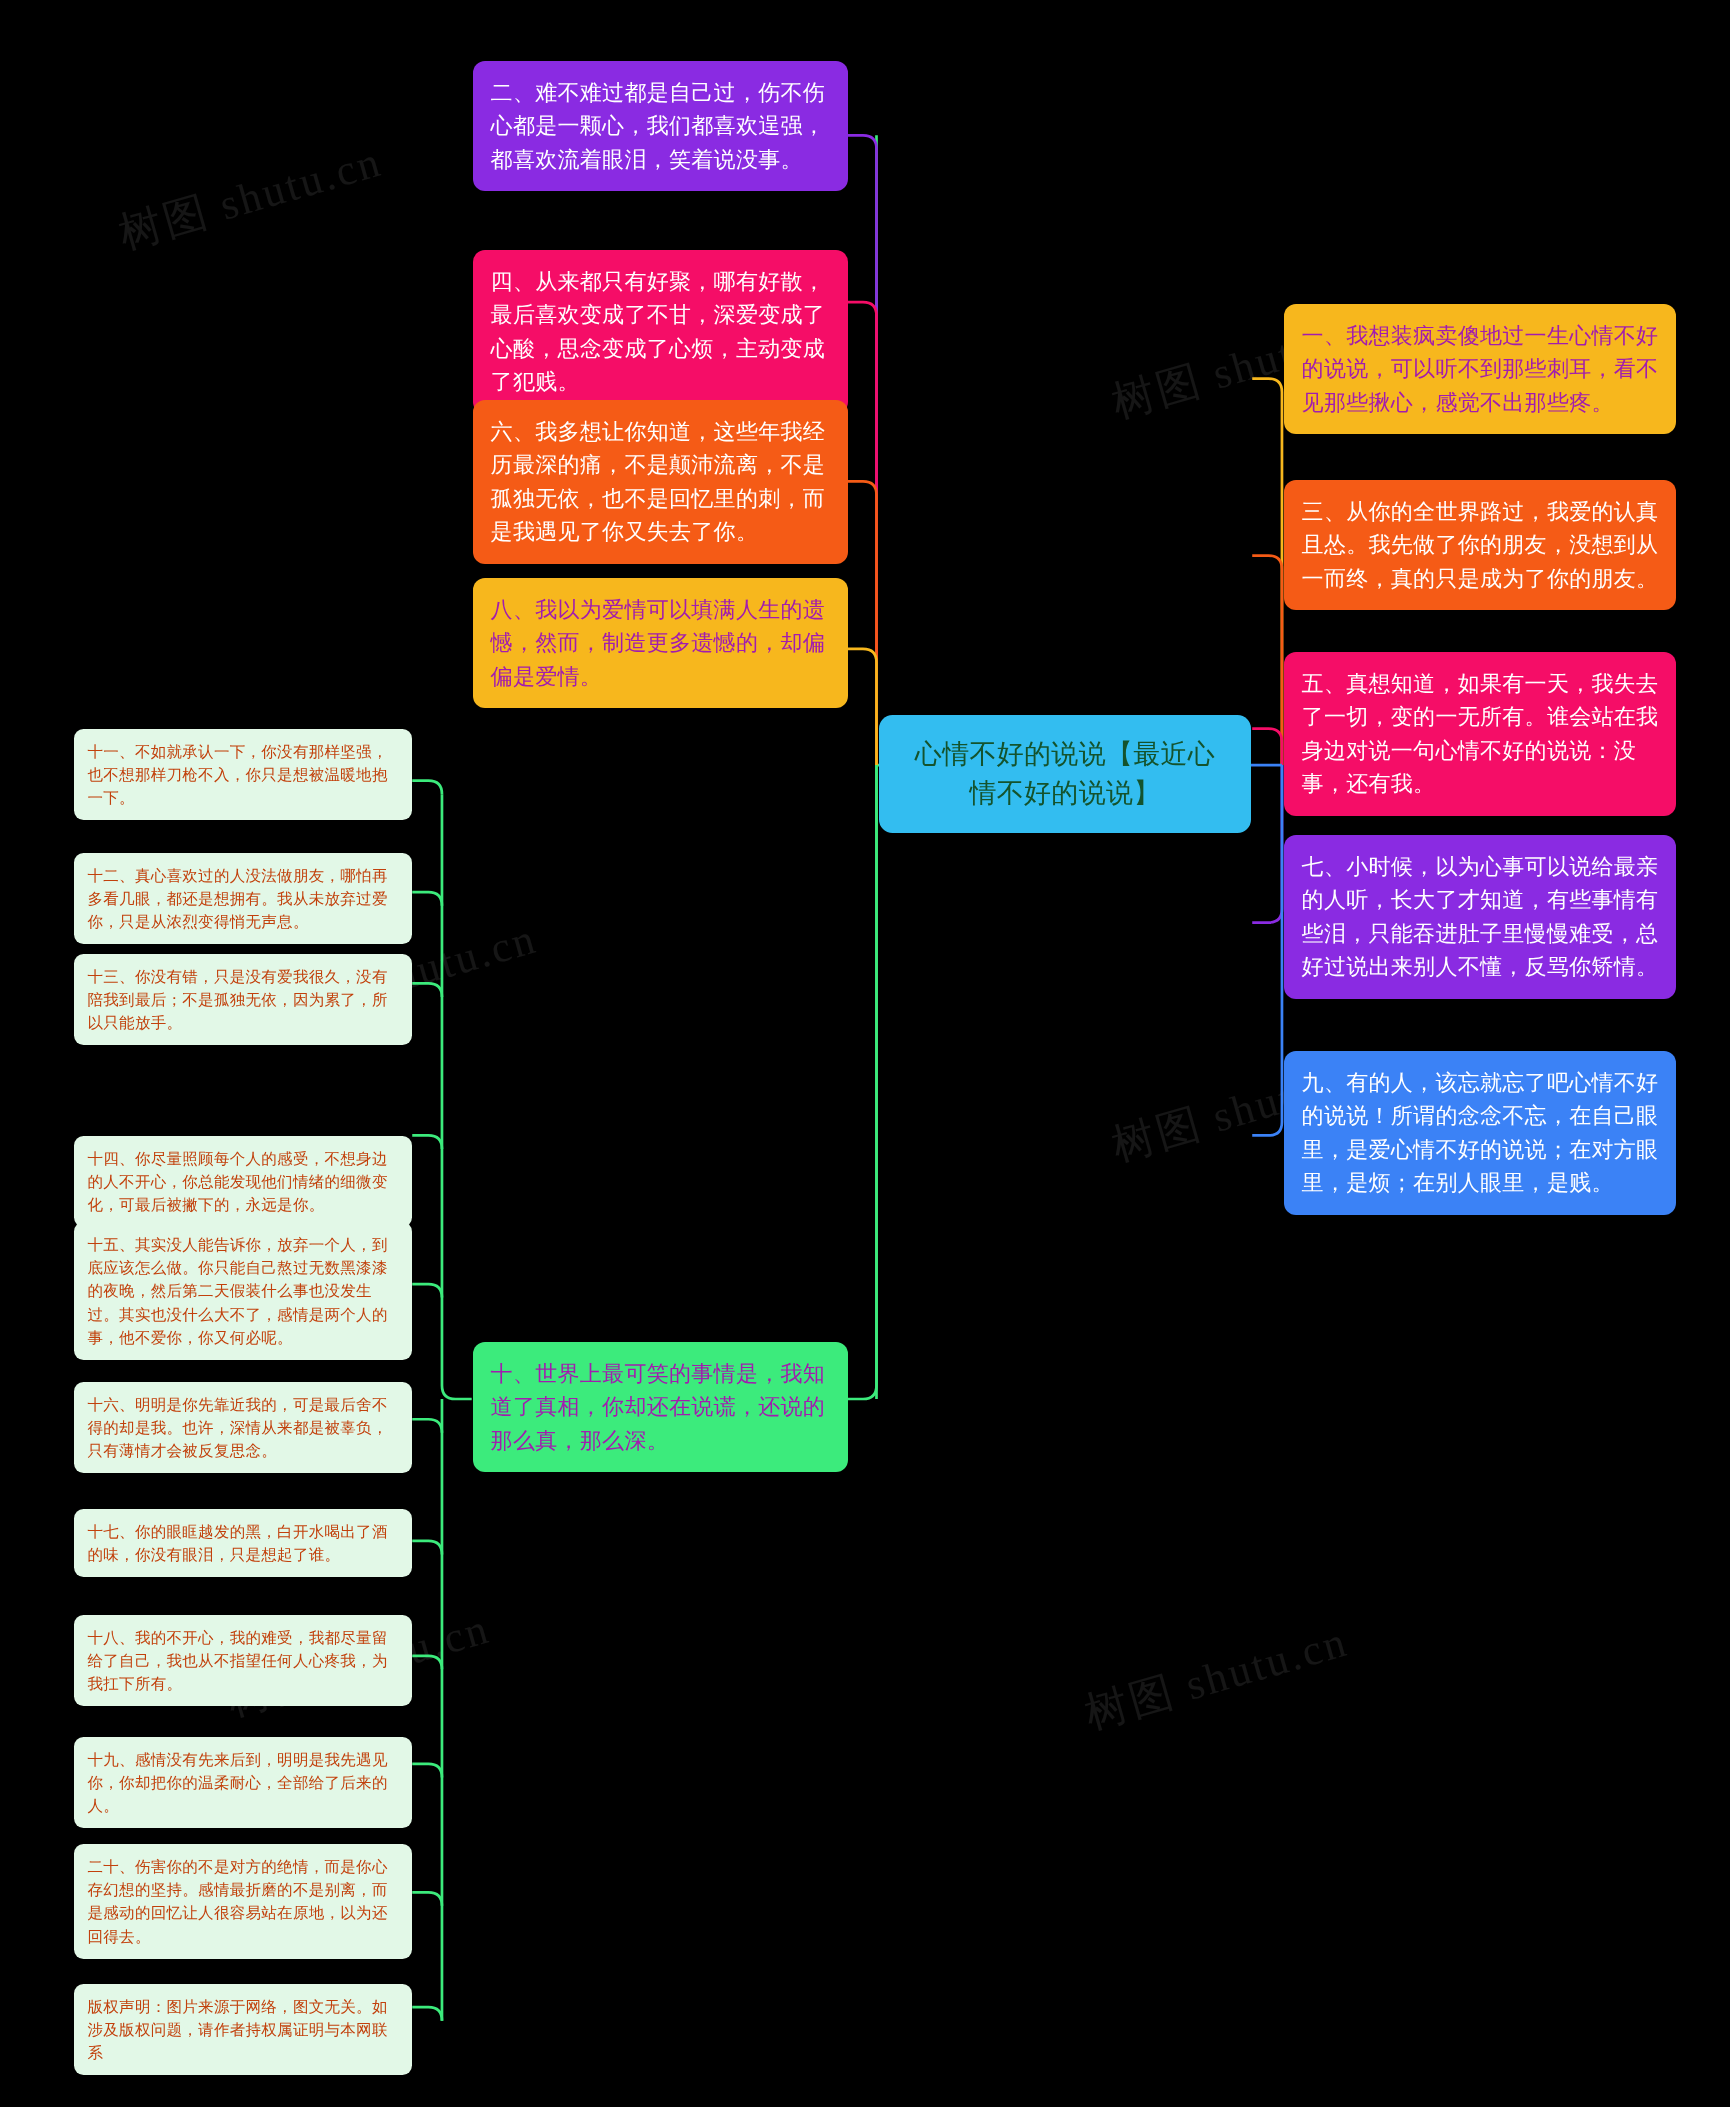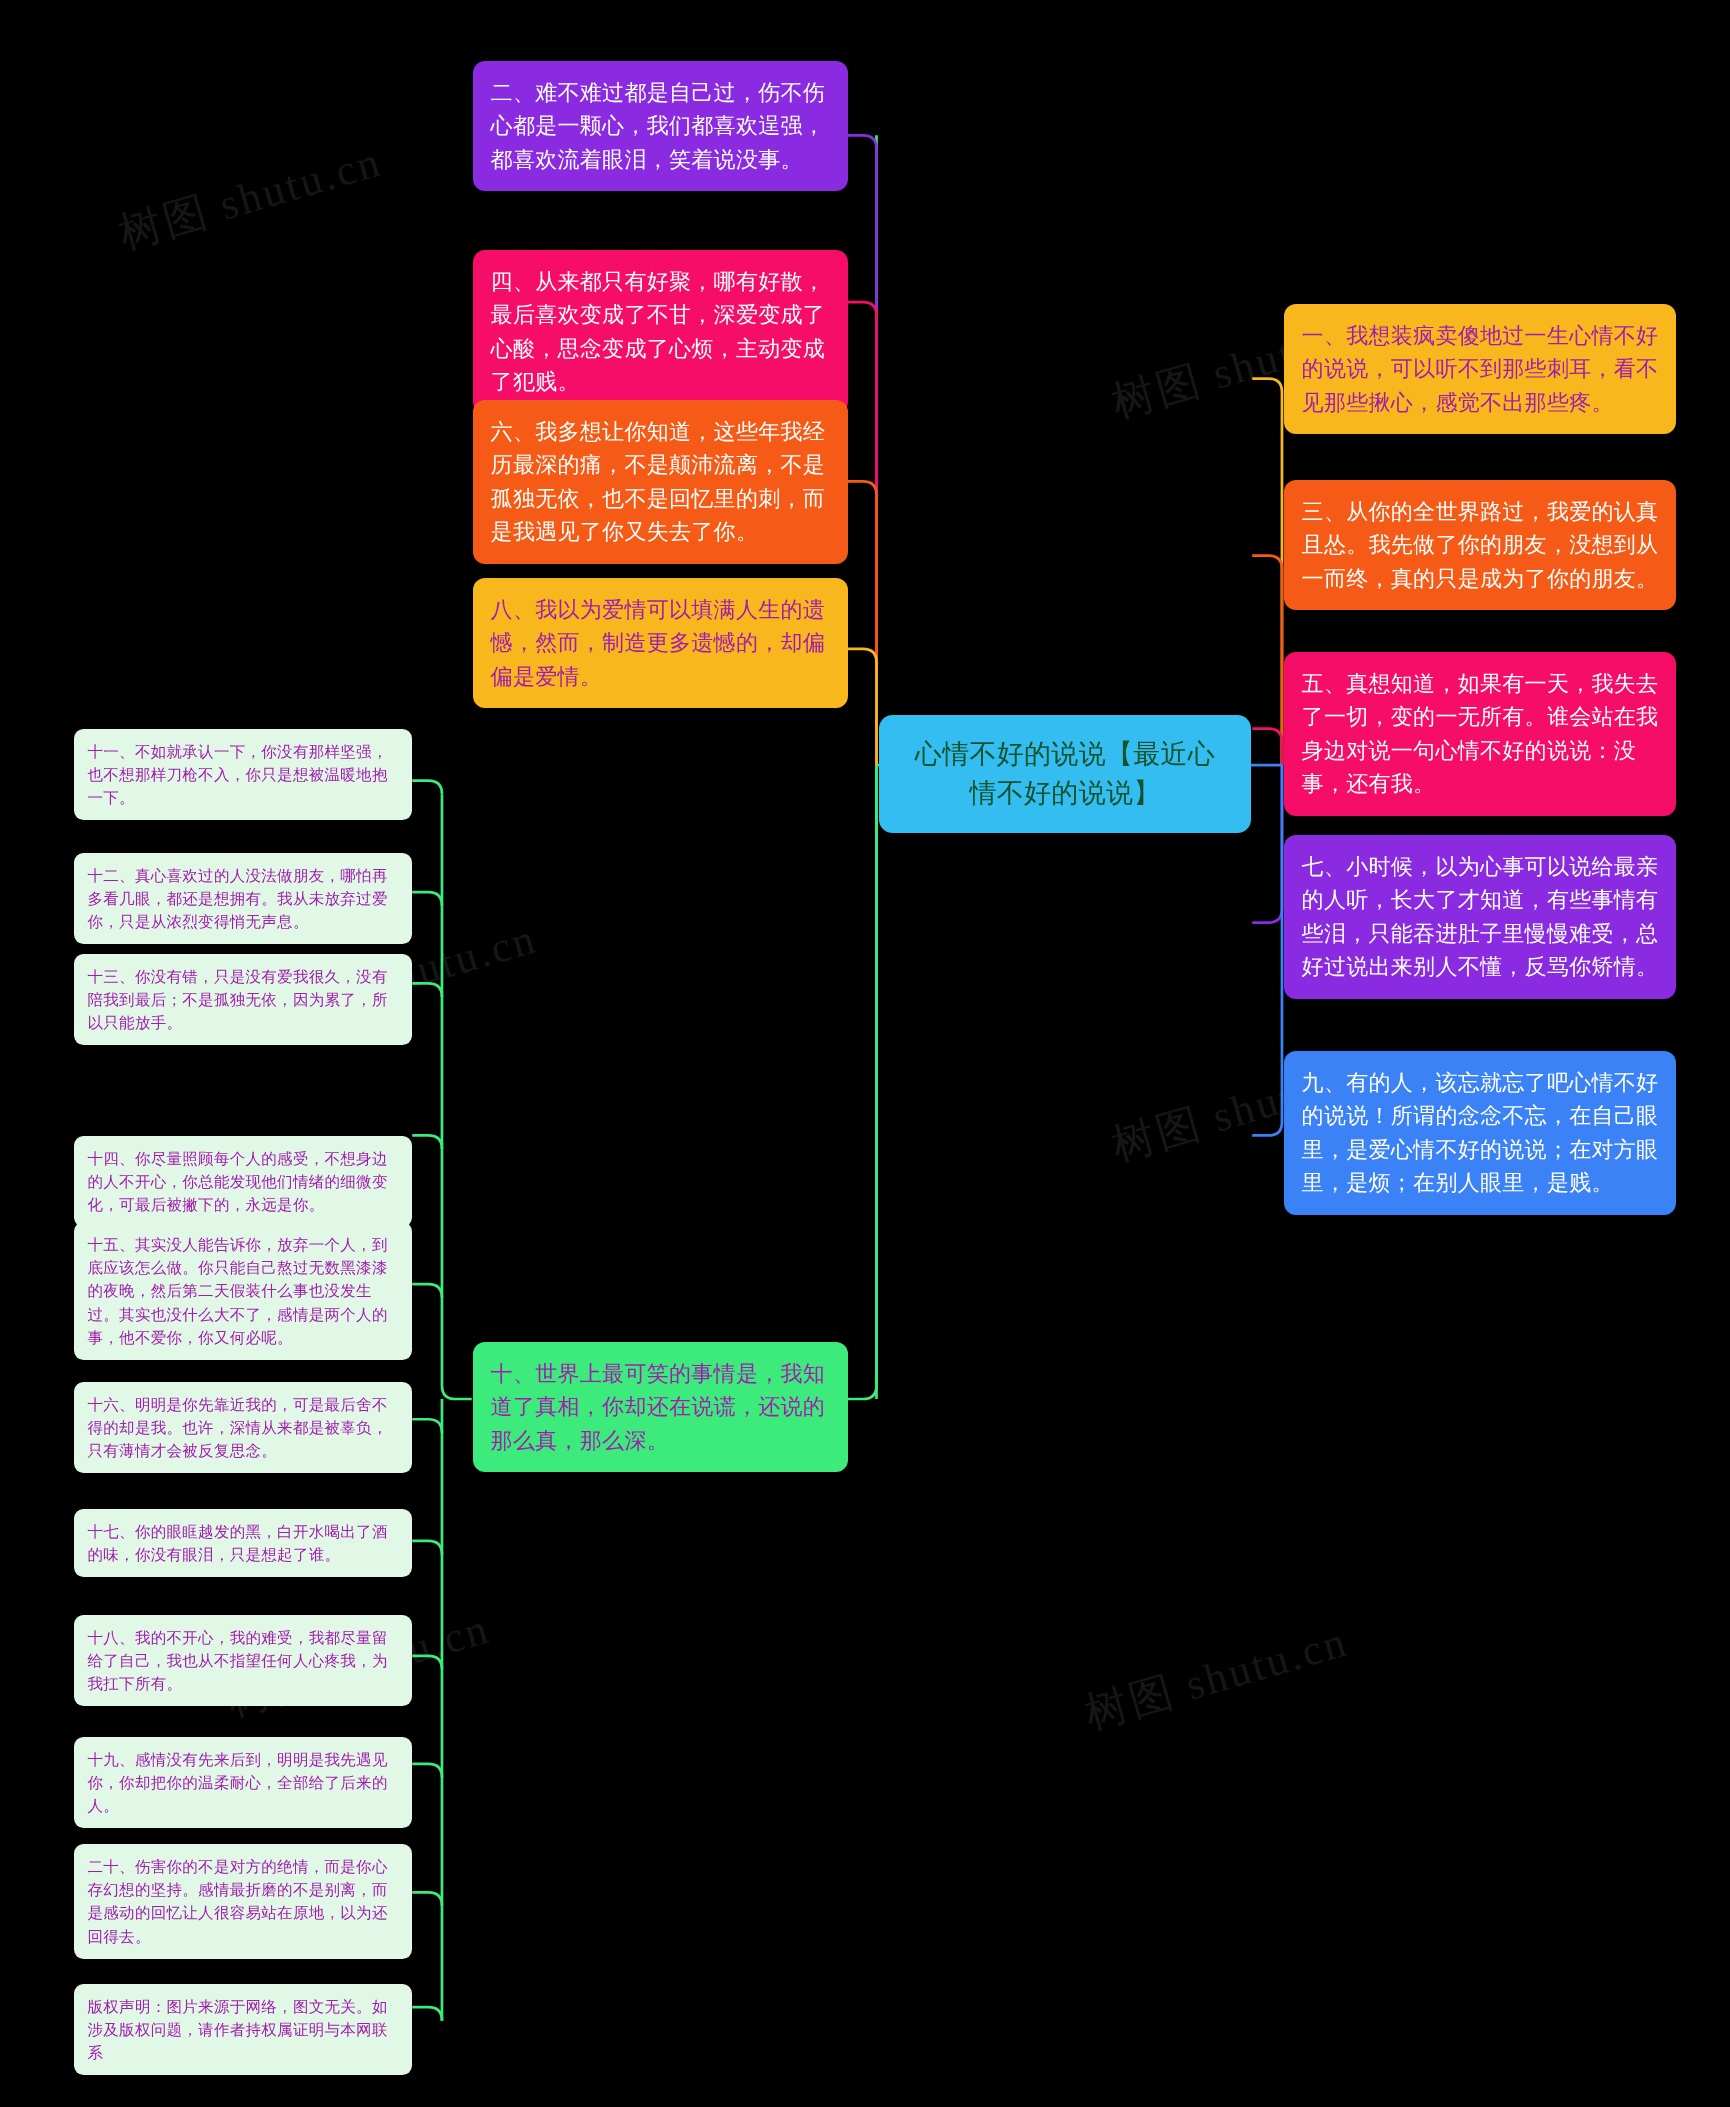--- a/index.html
+++ b/index.html
@@ -33,21 +33,21 @@
   }
   .lvl1 { font-size: 22px; }
   .lvl2 {
     font-size: 15.5px;
     padding: 10.8px 13.5px;
     border-radius: 9.5px;
     line-height: 1.5;
   }
   .txt-light { color: #ffffff; }
   .txt-dark  { color: #a21caf; }
-  .txt-green { color: #a21caf; }
+  .txt-green { color: #c2410c; }
   .watermark {
     position:absolute;
     color: rgba(255,255,255,0.085);
     font-size: 43px;
     font-family: "Liberation Serif", "DejaVu Serif", serif;
     letter-spacing: 2.7px;
     white-space: nowrap;
     transform: rotate(-16deg);
     pointer-events: none;
     user-select: none;

